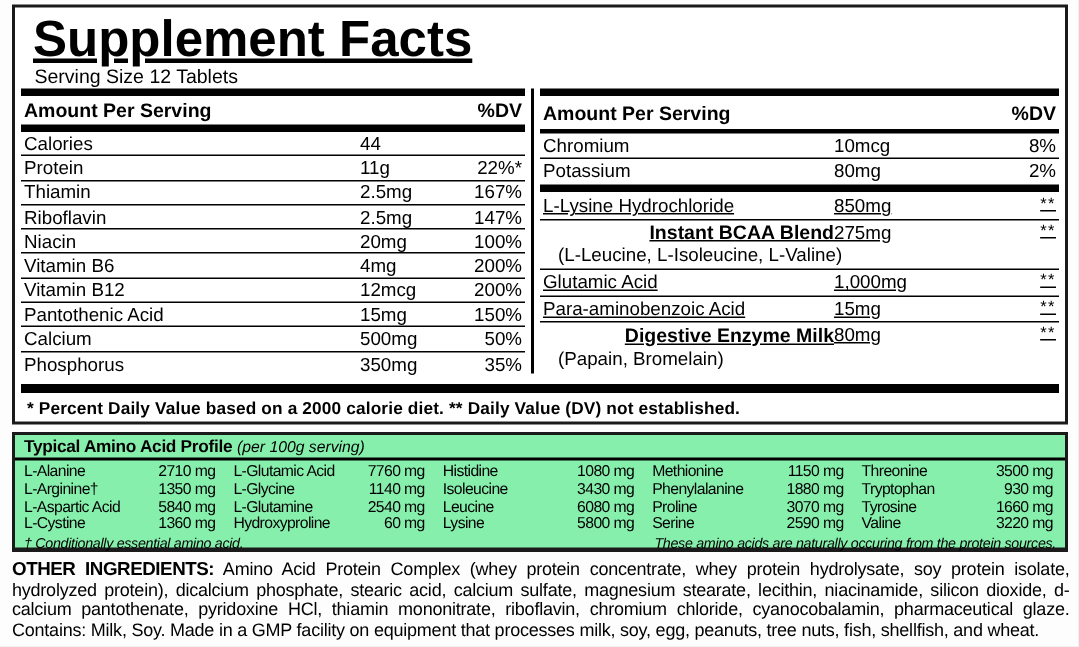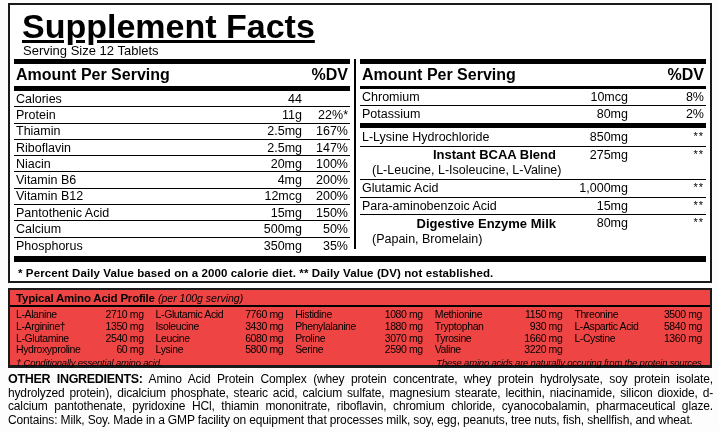--- a/index.html
+++ b/index.html
@@ -25,45 +25,45 @@
   .col { display:flex; flex-direction:column; }
   .col.left  { width:336px; }
   .col.right { flex:1; }
   .vdivider { width:2px; background:#000; margin:0 4px; }
   .bar { background:#000; flex:none; }
   .bar.thick { height:5px; }
   .bar.med   { height:3px; }
   .bar.sep   { height:5px; margin:1px 0; }
   .hdr {
     display:flex; justify-content:space-between; align-items:center;
-    font-weight:bold; font-size:16px; height:22px; padding:2px 2px;
+    font-weight:bold; font-size:13px; height:22px; padding:2px 2px;
   }
   .rows { display:flex; flex-direction:column; }
   .rows > * { border-bottom:1px solid #000; }
   .rows > *:last-child { border-bottom:none; }
   .nrow {
     display:flex; align-items:center; height:16.3px; font-size:12.5px; padding:0 2px;
   }
   .col.right .nrow { height:16.5px; }
   .nrow .nname { flex:1; white-space:nowrap; }
-  .nrow .namt  { width:62px; text-align:right; white-space:nowrap; }
+  .nrow .namt  { width:62px; white-space:nowrap; }
   .nrow .ndv   { width:46px; text-align:right; white-space:nowrap; }
   .col.right .nrow .namt { width:72px; }
   .col.right .nrow .ndv  { width:76px; }
-  .ngroup .nrow { border-bottom:none; }
+  .ngroup .nrow { border-bottom:none;text-decoration:underline; }
   .ngroup.boldname .nname { font-weight:bold; font-size:13px;text-align:right; }
   .subrow { font-size:12.5px; padding:0 2px 2px 12px; line-height:14px; }
   .ndv.star { font-size:11px; letter-spacing:1px; align-self:flex-start; line-height:10px; padding-top:2px; }
   .foot { position:absolute; left:4px; right:4px; bottom:2px; }
   .footbar { height:6px; background:#000; }
   .foot-text { font-weight:bold; font-size:11.5px; padding:5px 4px 0; letter-spacing:0.1px; }
   
   .amino-box {
     position:absolute; left:8px; top:288px; width:704px; height:80px;
-    border:2px solid #1a1a1a; border-bottom-width:3px; background:#ef4444;
+    border:2px solid #1a1a1a; border-bottom-width:3px; background:#86efac;
   }
   .amino-hdr {
     padding:2px 6px 1px; font-size:11.5px; border-bottom:2px solid #000; height:17px;
   }
   .amino-hdr b { letter-spacing:-0.2px; }
   .amino-hdr i { font-size:10.5px; font-weight:normal; }
   .amino-grid {
     display:grid; grid-template-columns:repeat(5, 1fr); column-gap:12px;
     padding:2px 8px 0 6px;
   }
@@ -248,20 +248,24 @@
         </div>
         <div class="acell">
           <span class="aname">Threonine</span>
           <span class="aval">3500 mg</span>
         </div>
         <div class="acell">
           <span class="aname">L-Arginine†</span>
           <span class="aval">1350 mg</span>
         </div>
         <div class="acell">
+          <span class="aname">L-Glycine</span>
+          <span class="aval">1140 mg</span>
+        </div>
+        <div class="acell">
           <span class="aname">Isoleucine</span>
           <span class="aval">3430 mg</span>
         </div>
         <div class="acell">
           <span class="aname">Phenylalanine</span>
           <span class="aval">1880 mg</span>
         </div>
         <div class="acell">
           <span class="aname">Tryptophan</span>
           <span class="aval">930 mg</span>

